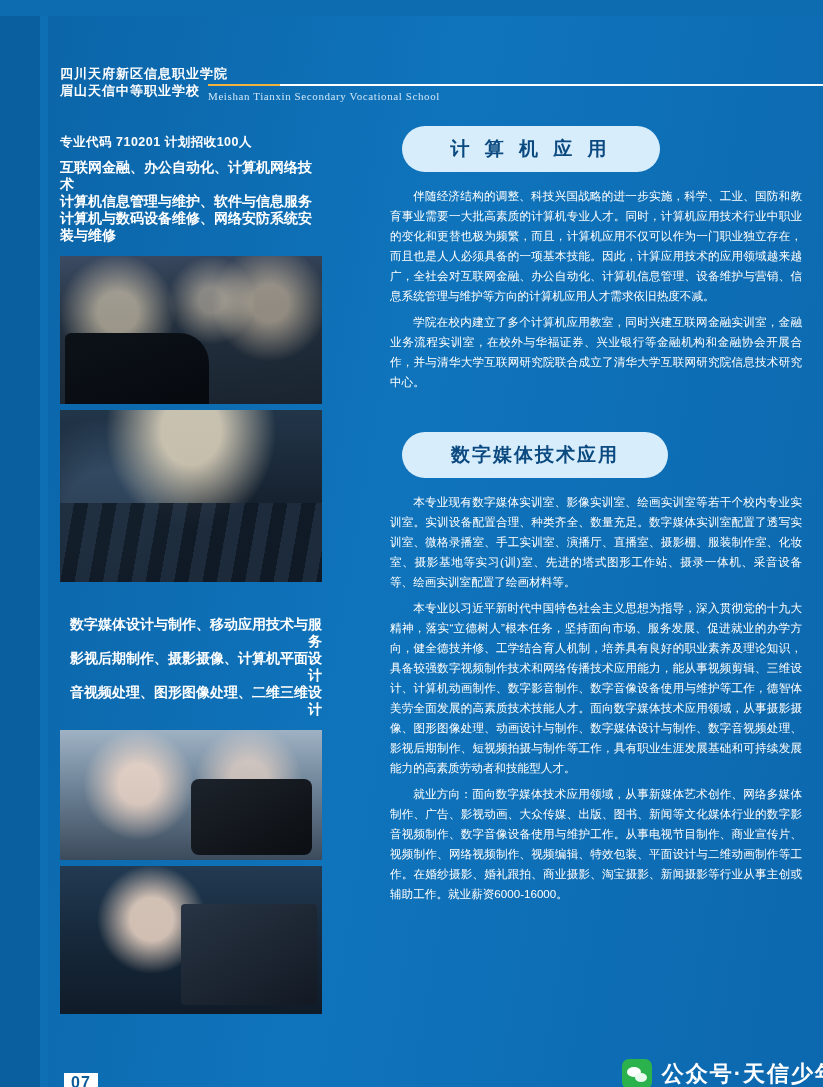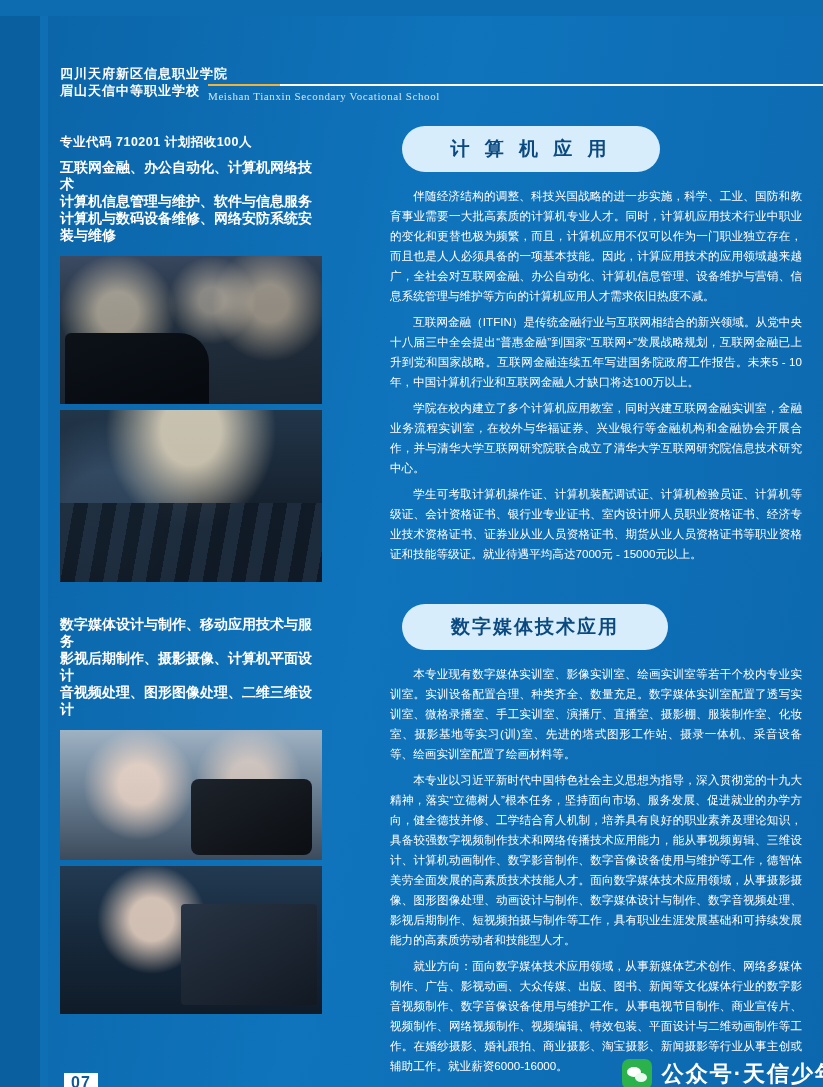--- a/index.html
+++ b/index.html
@@ -290,38 +290,36 @@
       <div class="majors" style="white-space: pre-line;">互联网金融、办公自动化、计算机网络技术
 计算机信息管理与维护、软件与信息服务
 计算机与数码设备维修、网络安防系统安装与维修</div>
       <div class="photo h1 ph-a"></div>
       <div class="photo h2 ph-b"></div>
     </div>
 
     <div style="height: 28px;"></div>
 
     <div>
-      <div class="majors" style="white-space: pre-line;">数字媒体设计与制作、移动应用技术与服务
+      <div class="majors" style="white-space: pre-line; text-align: right;">数字媒体设计与制作、移动应用技术与服务
 影视后期制作、摄影摄像、计算机平面设计
 音视频处理、图形图像处理、二维三维设计</div>
       <div class="photo h3 ph-c"></div>
       <div class="photo h4 ph-d"></div>
     </div>
 
   </div>
 
   <div class="col-right">
 
     <div>
       <div class="pill">计 算 机 应 用</div>
       <div class="body-text">
         <p>伴随经济结构的调整、科技兴国战略的进一步实施，科学、工业、国防和教育事业需要一大批高素质的计算机专业人才。同时，计算机应用技术行业中职业的变化和更替也极为频繁，而且，计算机应用不仅可以作为一门职业独立存在，而且也是人人必须具备的一项基本技能。因此，计算应用技术的应用领域越来越广，全社会对互联网金融、办公自动化、计算机信息管理、设备维护与营销、信息系统管理与维护等方向的计算机应用人才需求依旧热度不减。</p>
-        <p>互联网金融（ITFIN）是传统金融行业与互联网相结合的新兴领域。从党中央十八届三中全会提出“普惠金融”到国家“互联网+”发展战略规划，互联网金融已上升到党和国家战略。互联网金融连续五年写进国务院政府工作报告。未来5 - 10年，中国计算机行业和互联网金融人才缺口将达100万以上。</p>
         <p>学院在校内建立了多个计算机应用教室，同时兴建互联网金融实训室，金融业务流程实训室，在校外与华福证券、兴业银行等金融机构和金融协会开展合作，并与清华大学互联网研究院联合成立了清华大学互联网研究院信息技术研究中心。</p>
-        <p>学生可考取计算机操作证、计算机装配调试证、计算机检验员证、计算机等级证、会计资格证书、银行业专业证书、室内设计师人员职业资格证书、经济专业技术资格证书、证券业从业人员资格证书、期货从业人员资格证书等职业资格证和技能等级证。就业待遇平均高达7000元 - 15000元以上。</p>
       </div>
     </div>
 
     <div style="height: 34px;"></div>
 
     <div>
       <div class="pill wide">数字媒体技术应用</div>
       <div class="body-text">
         <p>本专业现有数字媒体实训室、影像实训室、绘画实训室等若干个校内专业实训室。实训设备配置合理、种类齐全、数量充足。数字媒体实训室配置了透写实训室、微格录播室、手工实训室、演播厅、直播室、摄影棚、服装制作室、化妆室、摄影基地等实习(训)室、先进的塔式图形工作站、摄录一体机、采音设备等、绘画实训室配置了绘画材料等。</p>
         <p>本专业以习近平新时代中国特色社会主义思想为指导，深入贯彻党的十九大精神，落实“立德树人”根本任务，坚持面向市场、服务发展、促进就业的办学方向，健全德技并修、工学结合育人机制，培养具有良好的职业素养及理论知识，具备较强数字视频制作技术和网络传播技术应用能力，能从事视频剪辑、三维设计、计算机动画制作、数字影音制作、数字音像设备使用与维护等工作，德智体美劳全面发展的高素质技术技能人才。面向数字媒体技术应用领域，从事摄影摄像、图形图像处理、动画设计与制作、数字媒体设计与制作、数字音视频处理、影视后期制作、短视频拍摄与制作等工作，具有职业生涯发展基础和可持续发展能力的高素质劳动者和技能型人才。</p>

